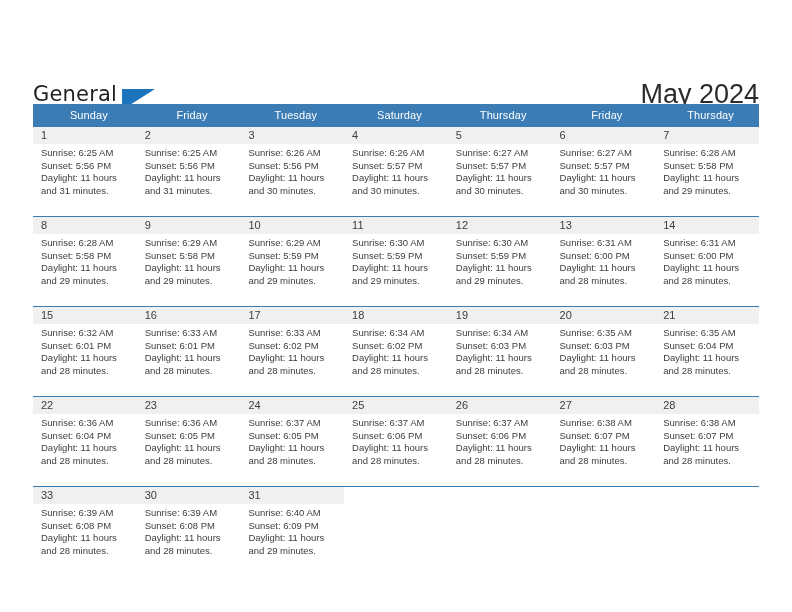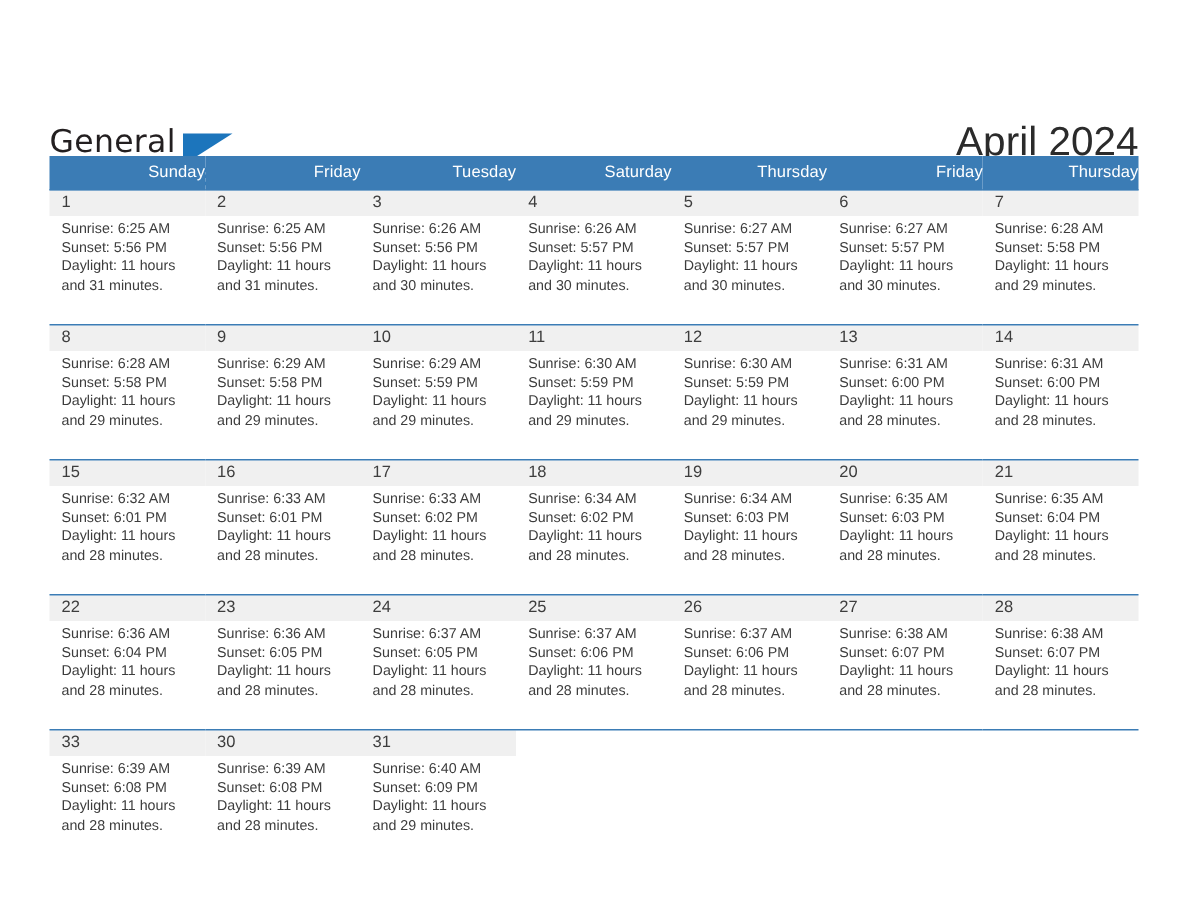--- a/index.html
+++ b/index.html
@@ -92,21 +92,21 @@
     top: 104px;
     width: 726px;
     border-collapse: collapse;
     table-layout: fixed;
   }
   .calendar th {
     background: #3b7cb5;
     color: #ffffff;
     font-size: 11px;
     font-weight: normal;
-    text-align: right;
+    text-align: center;
     padding: 5px 0 5px 7px;
     height: 12px;
     letter-spacing: .1px;
   }
   .calendar th:first-child { padding-left: 8px; }
 
   .calendar td {
     vertical-align: top;
     padding: 0;
     width: 103.71px;
@@ -143,21 +143,21 @@
 
   <div class="topbar">
 
     <div class="logo">
       <span class="logo-general">General</span>
       <span class="logo-triangle"></span>
       <span class="logo-blue">Blue</span>
     </div>
 
     <div class="title-block">
-      <div class="cal-title">April 2024</div>
+      <div class="cal-title">May 2024</div>
     </div>
 
   </div>
 
   <table class="calendar">
     <thead>
       <tr>
         <th>Sunday</th>
         <th>Friday</th>
         <th>Tuesday</th>

